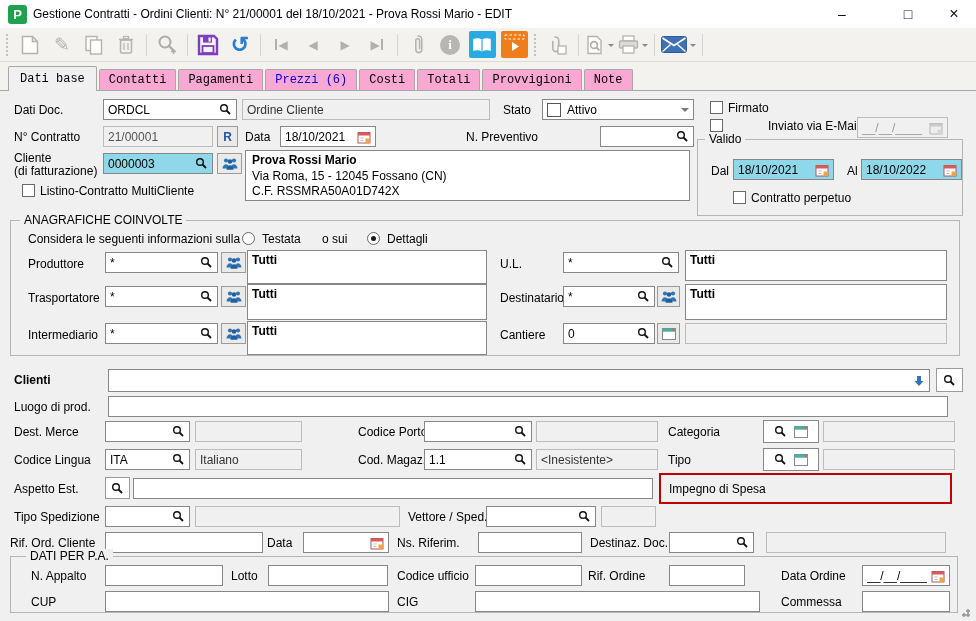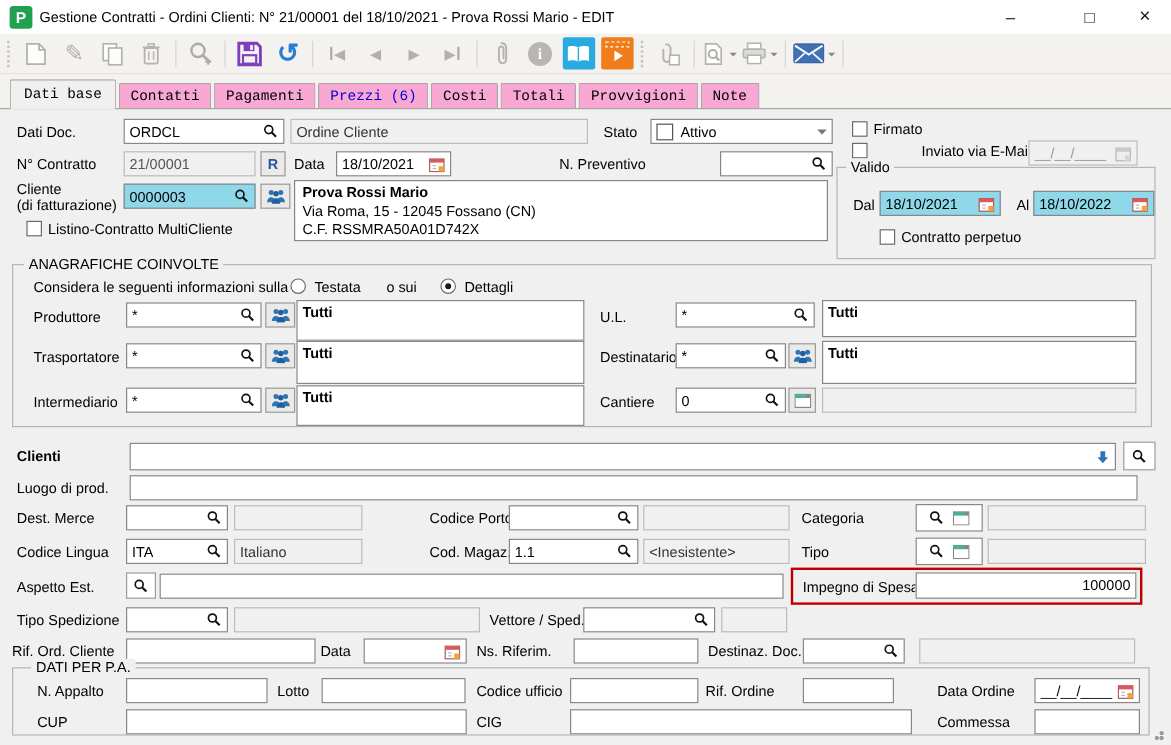--- a/index.html
+++ b/index.html
@@ -569,23 +569,20 @@
     <svg width="13" height="13" viewBox="0 0 13 13">
         <circle cx="5" cy="5" r="3.3" fill="none" stroke="#111" stroke-width="1.4"></circle>
         <path d="M7.5 7.5 L11 11" stroke="#111" stroke-width="1.8"></path>
       </svg>
   </div>
   <div class="B" style="left:133px;top:387px;width:520px">
     <span class="v"></span>
   </div>
   <div class="redbox" style="left:659px;top:382px;width:293px;height:31px"></div>
   <div class="L" style="left:669px;top:391px">Impegno di Spesa</div>
-  <div class="B" style="left:763px;top:386px;width:184px;height:22px">
-    <span class="v vr">100000</span>
-  </div>
 
   <div class="L" style="left:14px;top:419px">Tipo Spedizione</div>
   <div class="B" style="left:105px;top:415px;width:85px">
     <span class="v"></span>
     <svg class="si" viewBox="0 0 13 13">
         <circle cx="5" cy="5" r="3.3" fill="none" stroke="#111" stroke-width="1.4"></circle>
         <path d="M7.5 7.5 L11 11" stroke="#111" stroke-width="1.8"></path>
       </svg>
   </div>
   <div class="B RO" style="left:195px;top:415px;width:205px">

